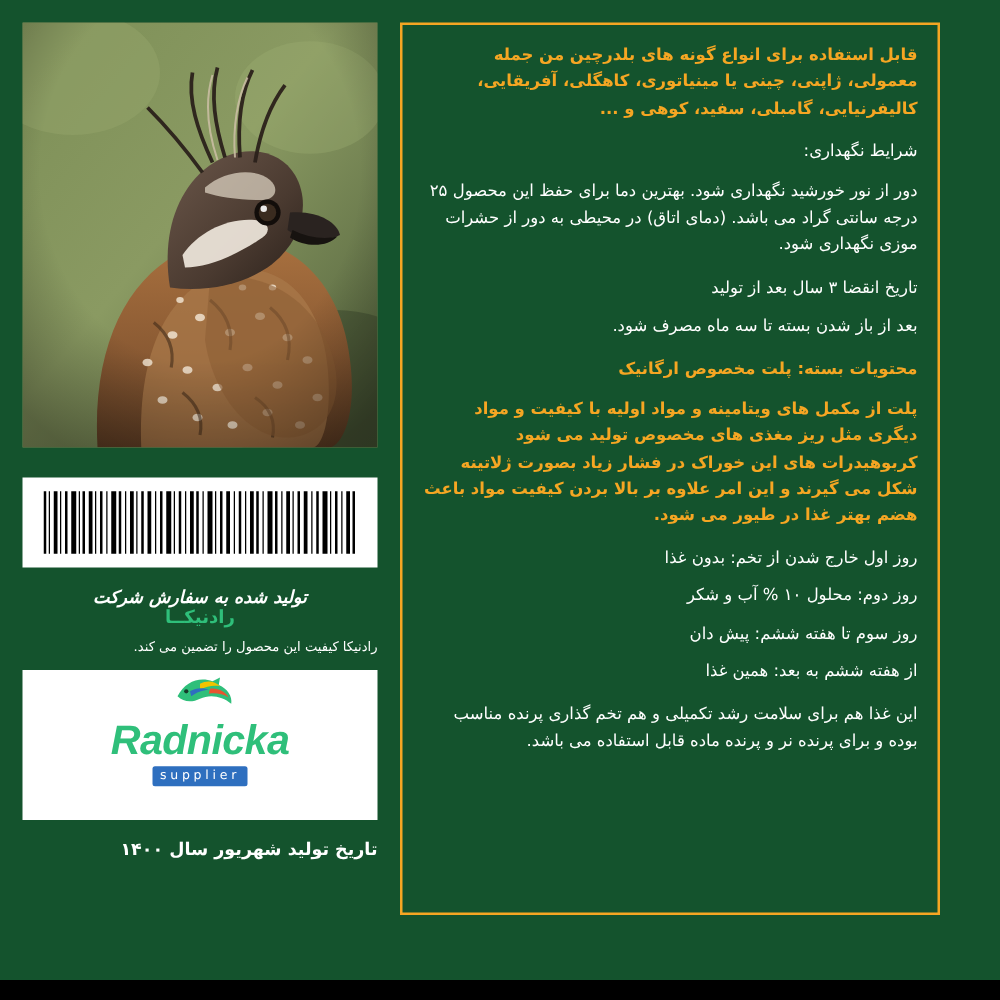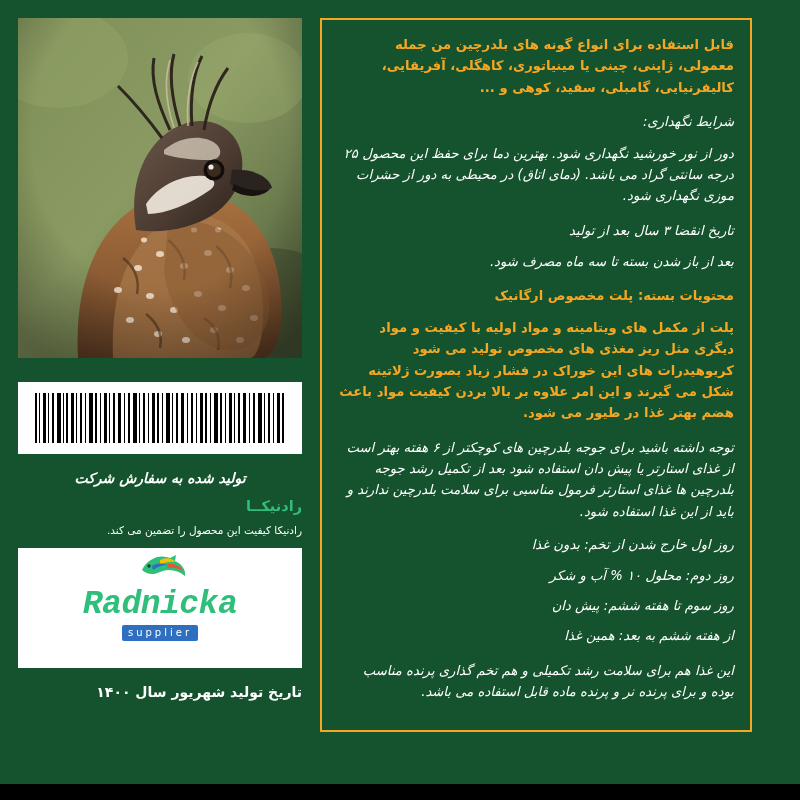--- a/index.html
+++ b/index.html
@@ -37,21 +37,21 @@
   }
 
   .blk {
     margin: 0 0 13px 0;
     text-align: right;
     direction: rtl;
     line-height: 1.62;
     font-size: 13.2px;
     letter-spacing: 0.1px;
   }
-  .blk.white { color: #ffffff; font-style: italic; }
+  .blk.white { color: #ffffff; }
   .blk.orange { color: #F5A623; font-weight: bold; }
   .blk.tight { margin-bottom: 10px; }
   .blk.bold { font-weight: bold; }
   .blk.lh-small { line-height: 1.55; }
 
   
   .right-col {
     position: absolute;
     top: 18px;
     left: 18px;
@@ -89,22 +89,22 @@
   .order-line {
     margin-top: 16px;
     text-align: center;
     color: #ffffff;
     font-size: 14px;
     font-weight: bold;
     direction: rtl;
     font-style: italic;
   }
   .brand-line {
-    margin-top: 12px;
-    text-align: right;
+    margin-top: 0;
+    text-align: center;
     color: #2fbf7a;
     font-size: 14.5px;
     font-weight: bold;
     letter-spacing: 2px;
     direction: rtl;
   }
   .guarantee-line {
     margin-top: 10px;
     color: #ffffff;
     font-size: 10.5px;
@@ -130,21 +130,21 @@
   }
   .logo-bird {
     position: absolute;
     top: -26px;
     left: 50%;
     margin-left: -22px;
     width: 56px;
     height: 32px;
   }
   .logo-text {
-    font-family: Liberation Mono, monospace;
+    font-family: Liberation Sans, sans-serif;
     font-size: 33px;
     font-weight: bold;
     font-style: italic;
     color: #2fbf7a;
     letter-spacing: -0.5px;
     line-height: 1;
     margin-top: 12px;
   }
   .logo-sub {
     margin-top: 4px;
@@ -172,21 +172,20 @@
 <div class="page">
 
   <div class="text-panel">
     <p class="blk orange bold">قابل استفاده برای انواع گونه های بلدرچین من جمله معمولی، ژاپنی، چینی یا مینیاتوری، کاهگلی، آفریقایی، کالیفرنیایی، گامبلی، سفید، کوهی و ...</p>
     <p class="blk white tight">شرایط نگهداری:</p>
     <p class="blk white">دور از نور خورشید نگهداری شود. بهترین دما برای حفظ این محصول ۲۵ درجه سانتی گراد می باشد. (دمای اتاق) در محیطی به دور از حشرات موزی نگهداری شود.</p>
     <p class="blk white tight">تاریخ انقضا ۳ سال بعد از تولید</p>
     <p class="blk white">بعد از باز شدن بسته تا سه ماه مصرف شود.</p>
     <p class="blk orange bold tight">محتویات بسته: پلت مخصوص ارگانیک</p>
     <p class="blk orange bold">پلت از مکمل های ویتامینه و مواد اولیه با کیفیت و مواد دیگری مثل ریز مغذی های مخصوص تولید می شود کربوهیدرات های این خوراک در فشار زیاد بصورت ژلاتینه شکل می گیرند و این امر علاوه بر بالا بردن کیفیت مواد باعث هضم بهتر غذا در طیور می شود.</p>
-    <p class="blk white">توجه داشته باشید برای جوجه بلدرچین های کوچکتر از ۶ هفته بهتر است از غذای استارتر یا پیش دان استفاده شود بعد از تکمیل رشد جوجه بلدرچین ها غذای استارتر فرمول مناسبی برای سلامت بلدرچین ندارند و باید از این غذا استفاده شود.</p>
     <p class="blk white lh-small tight">روز اول خارج شدن از تخم: بدون غذا</p>
     <p class="blk white lh-small tight">روز دوم: محلول ۱۰ % آب و شکر</p>
     <p class="blk white lh-small tight">روز سوم تا هفته ششم: پیش دان</p>
     <p class="blk white lh-small">از هفته ششم به بعد: همین غذا</p>
     <p class="blk white">این غذا هم برای سلامت رشد تکمیلی و هم تخم گذاری پرنده مناسب بوده و برای پرنده نر و پرنده ماده قابل استفاده می باشد.</p>
   </div>
 
   <div class="right-col">
 
     <div class="photo">

